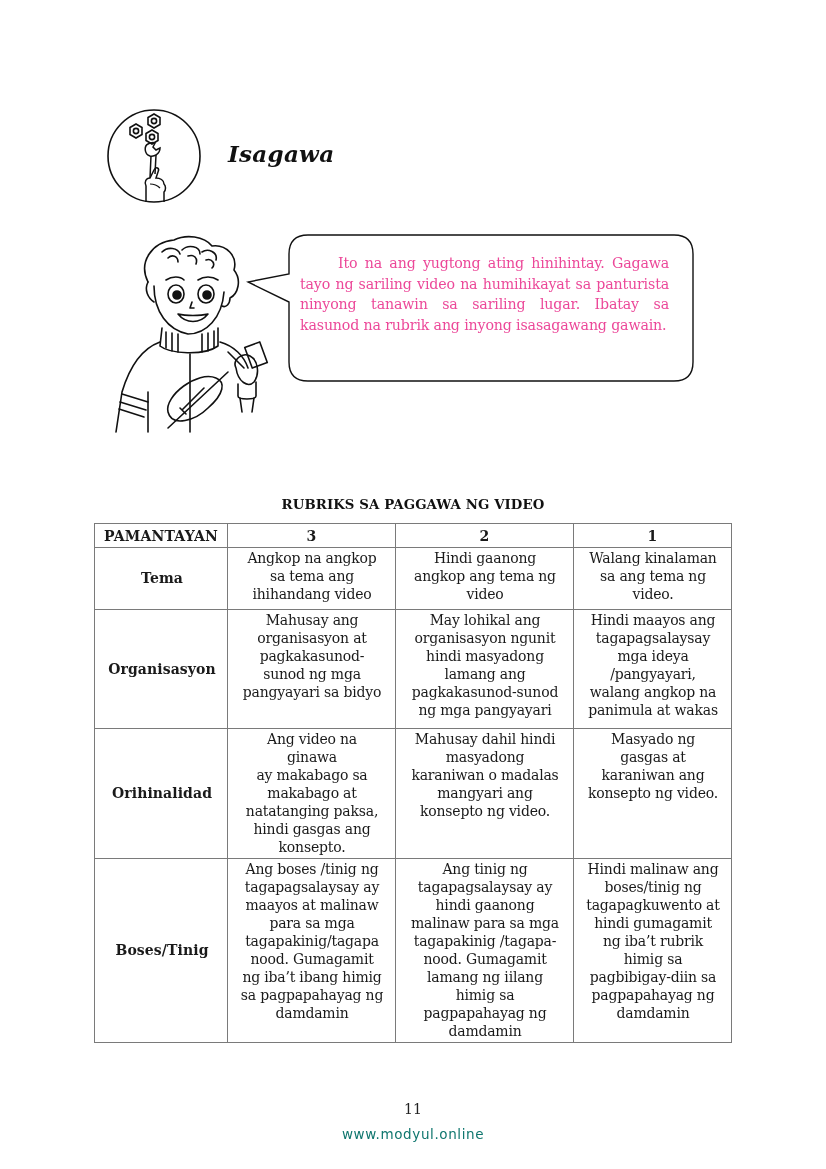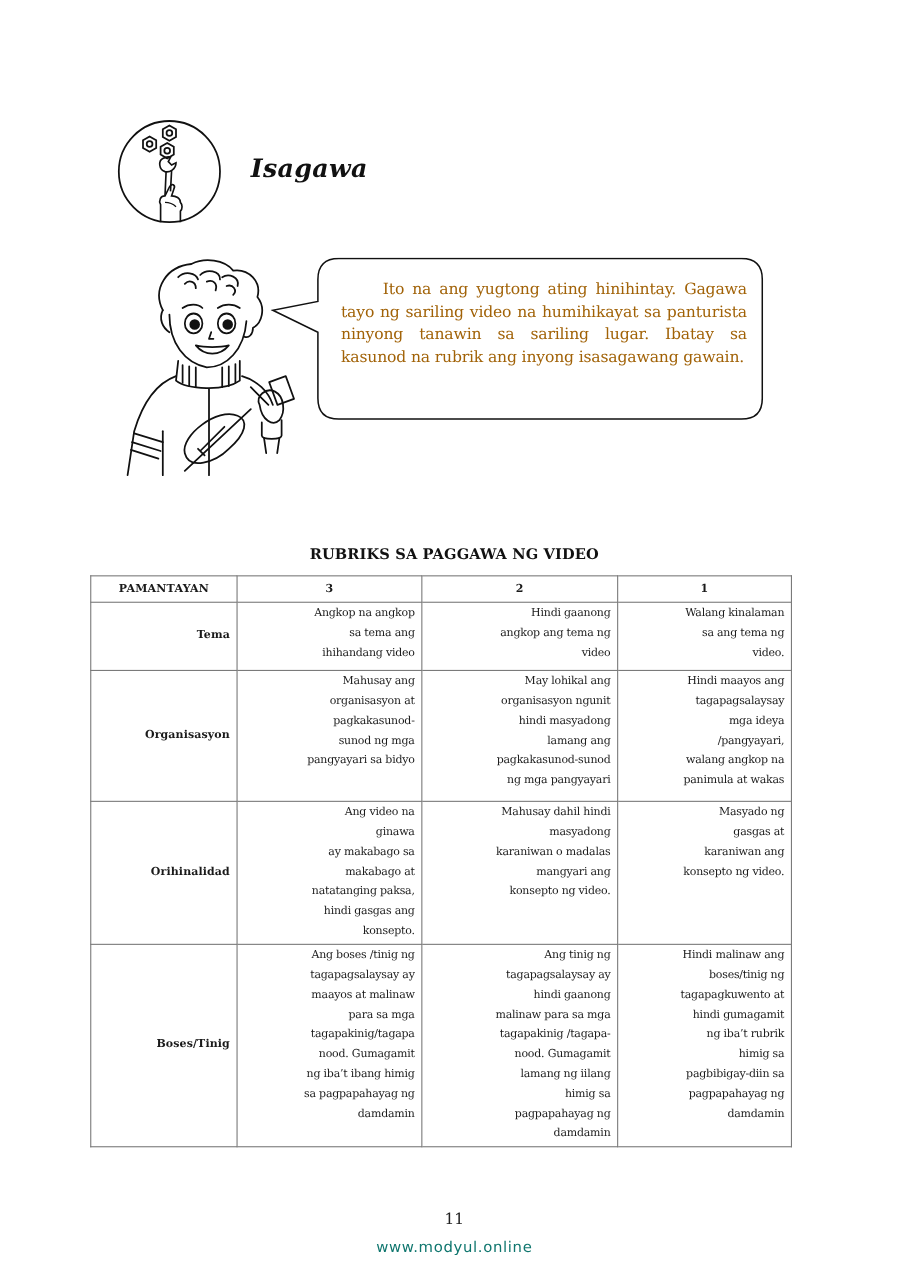--- a/index.html
+++ b/index.html
@@ -42,60 +42,60 @@
     }
     .bubble-svg {
       position: absolute;
       left: 246px;
       top: 234px;
       width: 448px;
       height: 148px;
     }
     .bubble-text {
       position: absolute;
-      left: 310px;
+      left: 300px;
       top: 253px;
       width: 369px;
       font-family: "DejaVu Serif", serif;
       font-size: 14.2px;
       line-height: 20.6px;
       text-align: justify;
-      color: #a16207;
+      color: #ec4899;
       text-indent: 38px;
       letter-spacing: -0.15px;
     }
     .rubric-title {
       position: absolute;
       left: 87px;
       top: 497px;
       width: 652px;
       text-align: center;
       font-family: "DejaVu Serif", serif;
       font-weight: bold;
       font-size: 13.3px;
       letter-spacing: 0.1px;
       color: #111;
     }
     table.rubric {
       position: absolute;
-      left: 82px;
+      left: 94px;
       top: 523px;
       width: 637px;
       border-collapse: collapse;
       table-layout: fixed;
       font-family: "DejaVu Serif", serif;
-      font-size: 10px;
+      font-size: 14px;
       line-height: 18px;
       color: #1a1a1a;
     }
     table.rubric td, table.rubric th {
       border: 1px solid #7a7a7a;
       vertical-align: top;
       padding: 1px 6px 2px 7px;
-      text-align: right;
+      text-align: center;
       letter-spacing: -0.2px;
     }
     table.rubric th {
       font-weight: bold;
       text-align: center;
       height: 23px;
       vertical-align: middle;
       padding: 0 4px;
       letter-spacing: 0.2px;
     }

